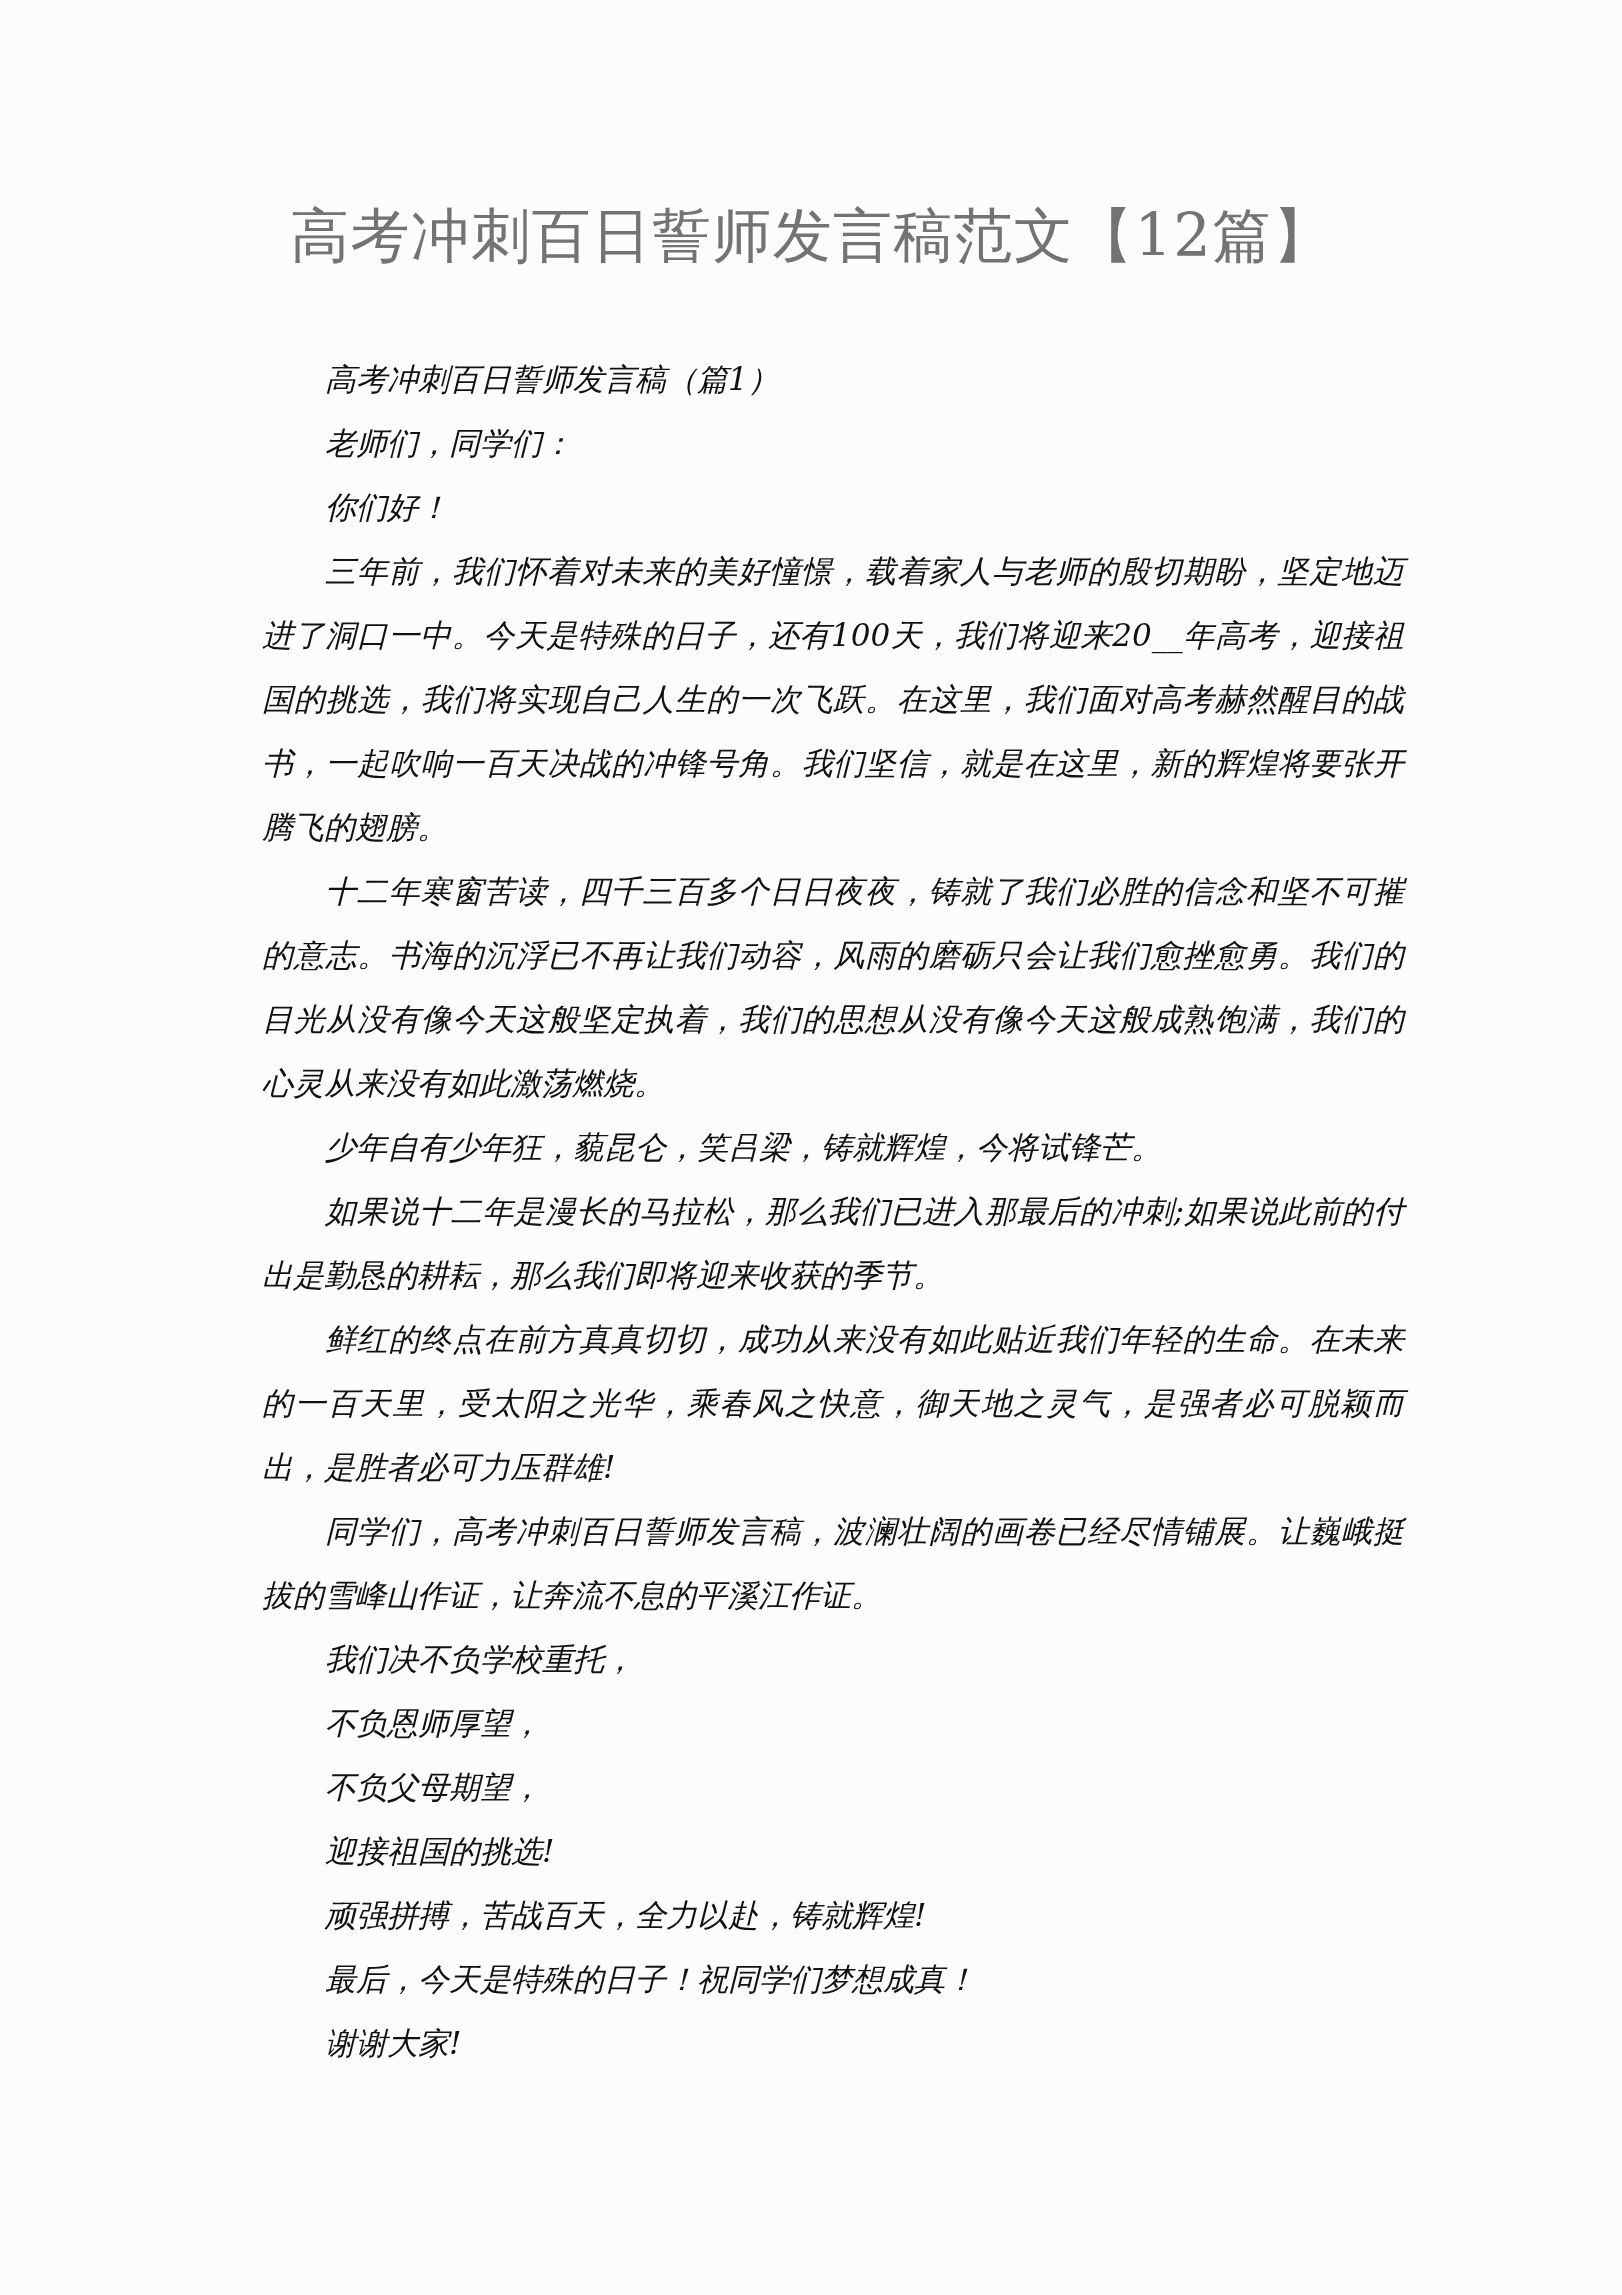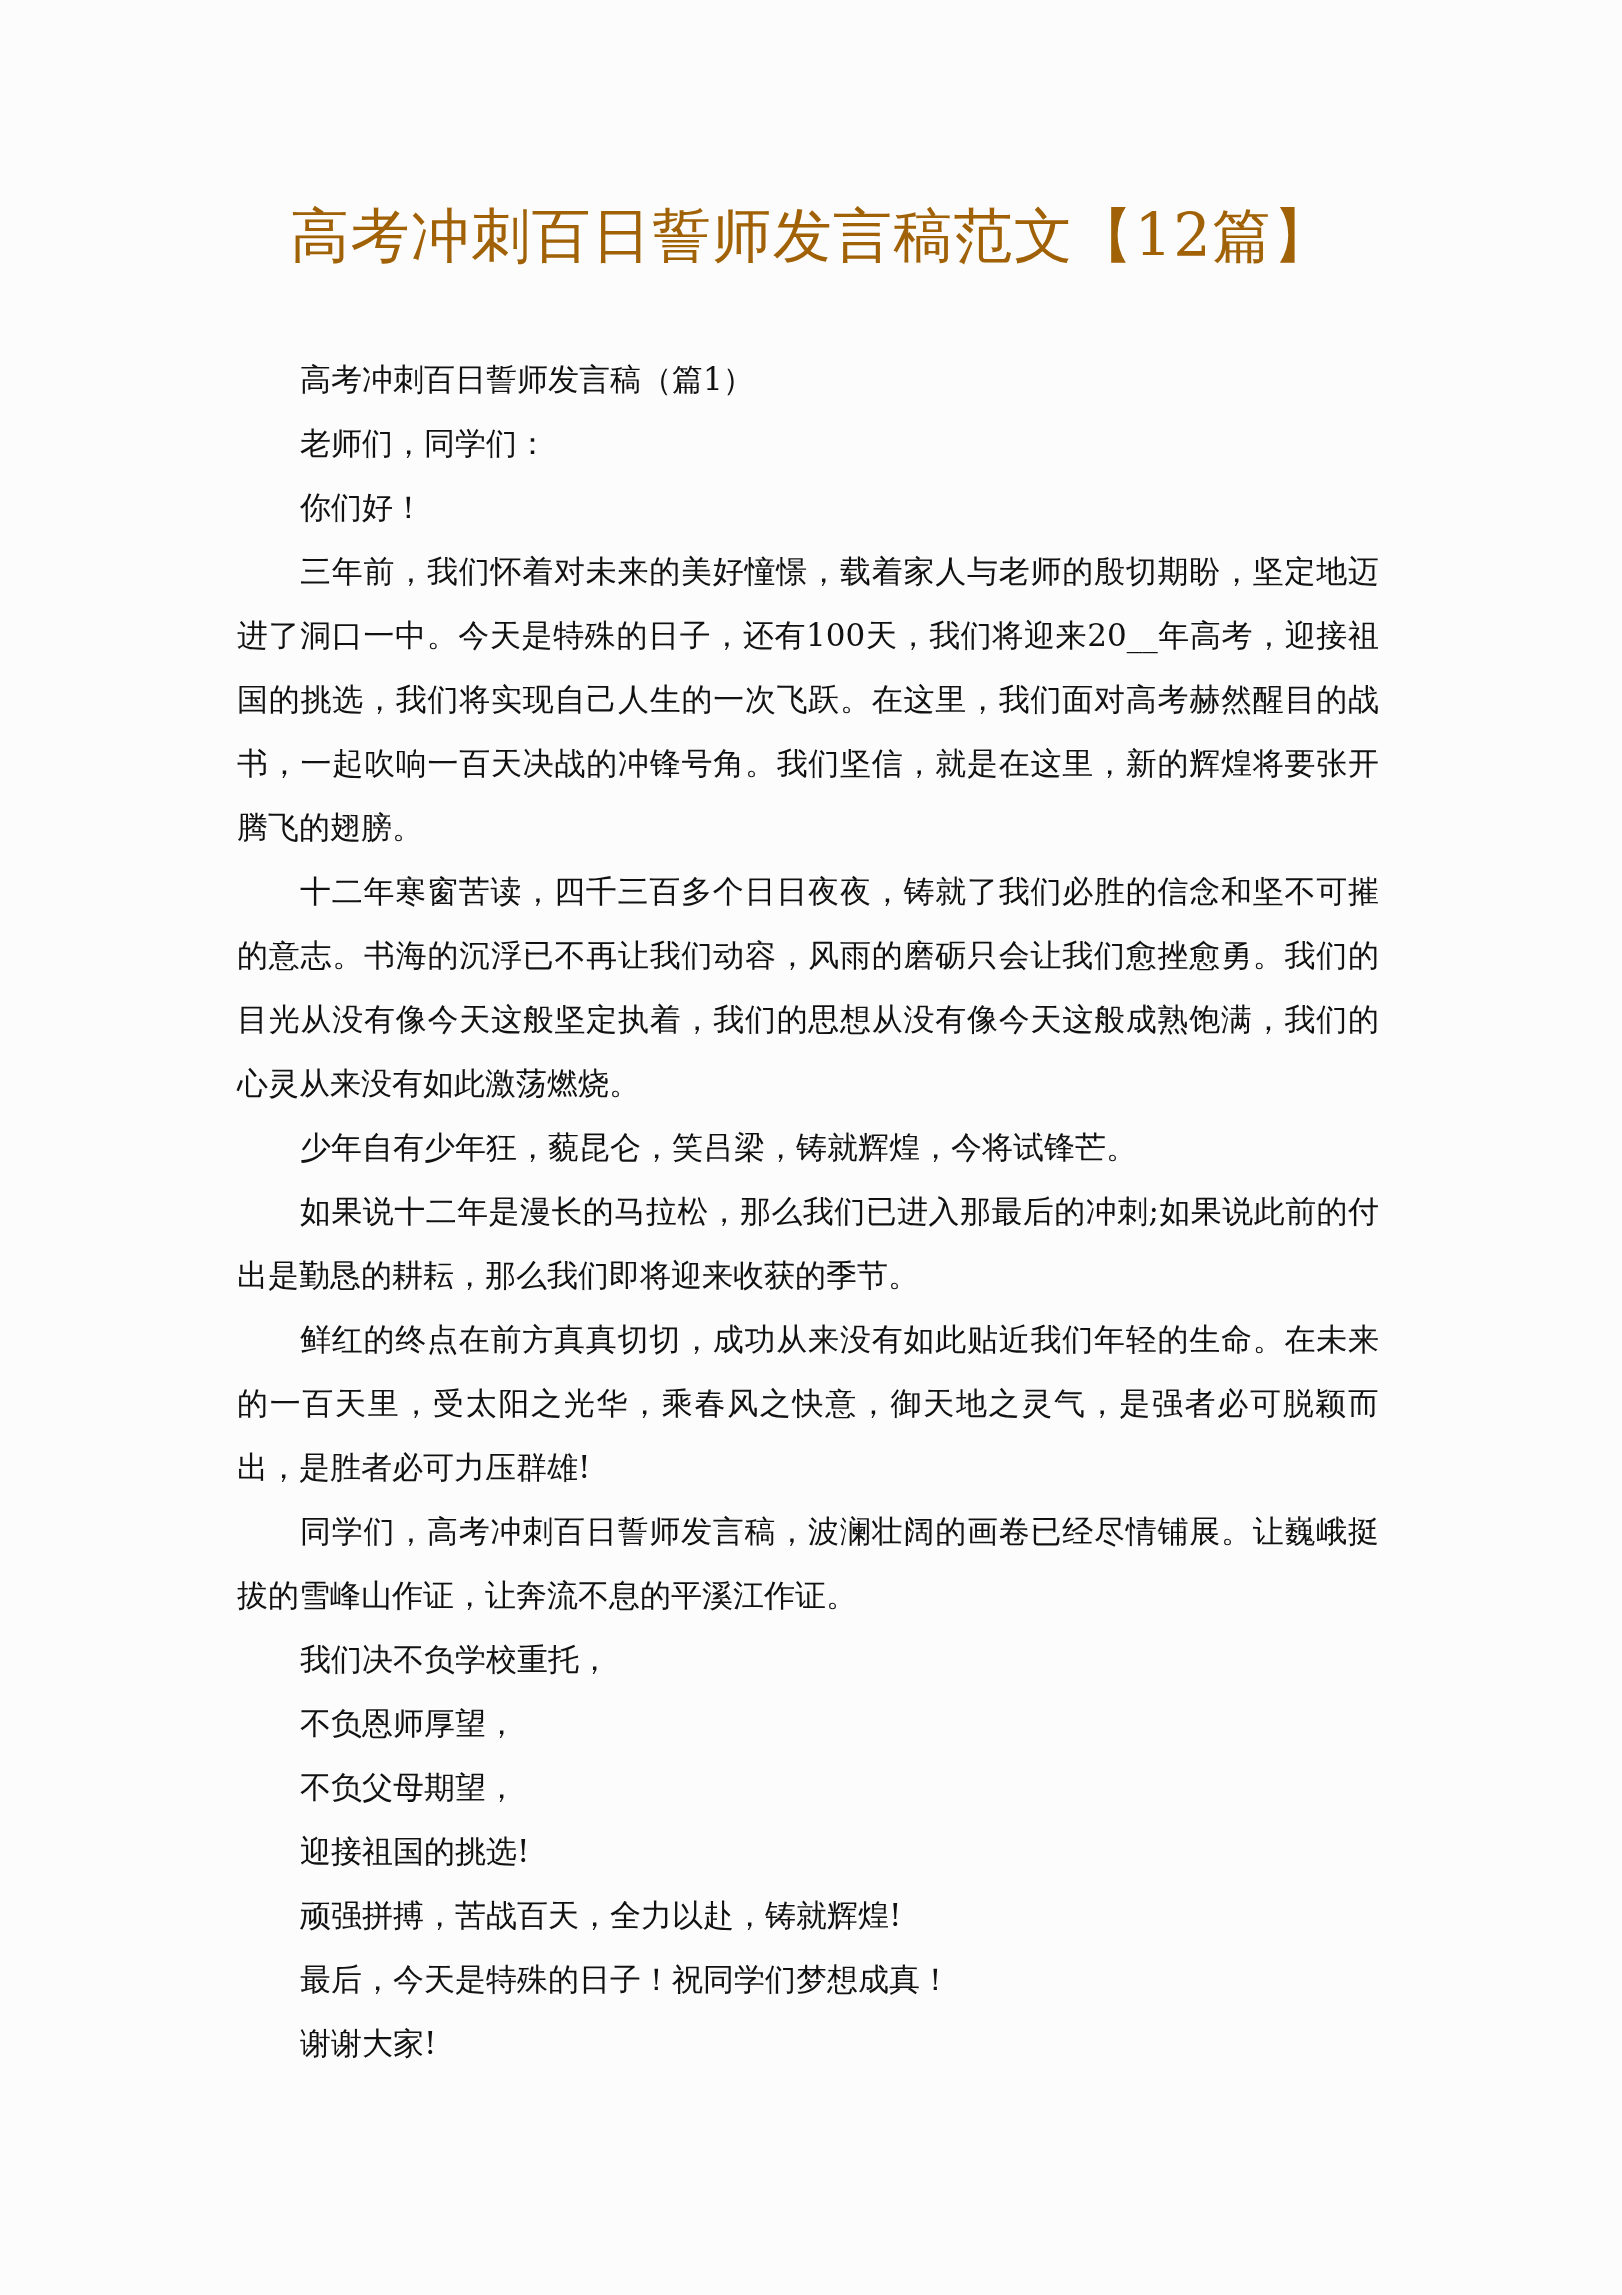--- a/index.html
+++ b/index.html
@@ -25,29 +25,30 @@
   }
   .doc-title {
     position: absolute;
     left: 0;
     top: 196px;
     width: 1623px;
     text-align: center;
     font-size: 59px;
     line-height: 79px;
     letter-spacing: 1.3px;
-    color: #a16207;
+    color: #737373;
     margin: 0;
     font-weight: normal;
   }
   .body-text {
     position: absolute;
-    left: 237px;
+    left: 262px;
     top: 347px;
     width: 1142px;
+    font-style: italic;
   }
   .para {
     margin: 0;
     font-size: 31px;
     line-height: 64px;
     text-align: justify;
     text-indent: 63px;
     color: #111111;
   }
 </style>

